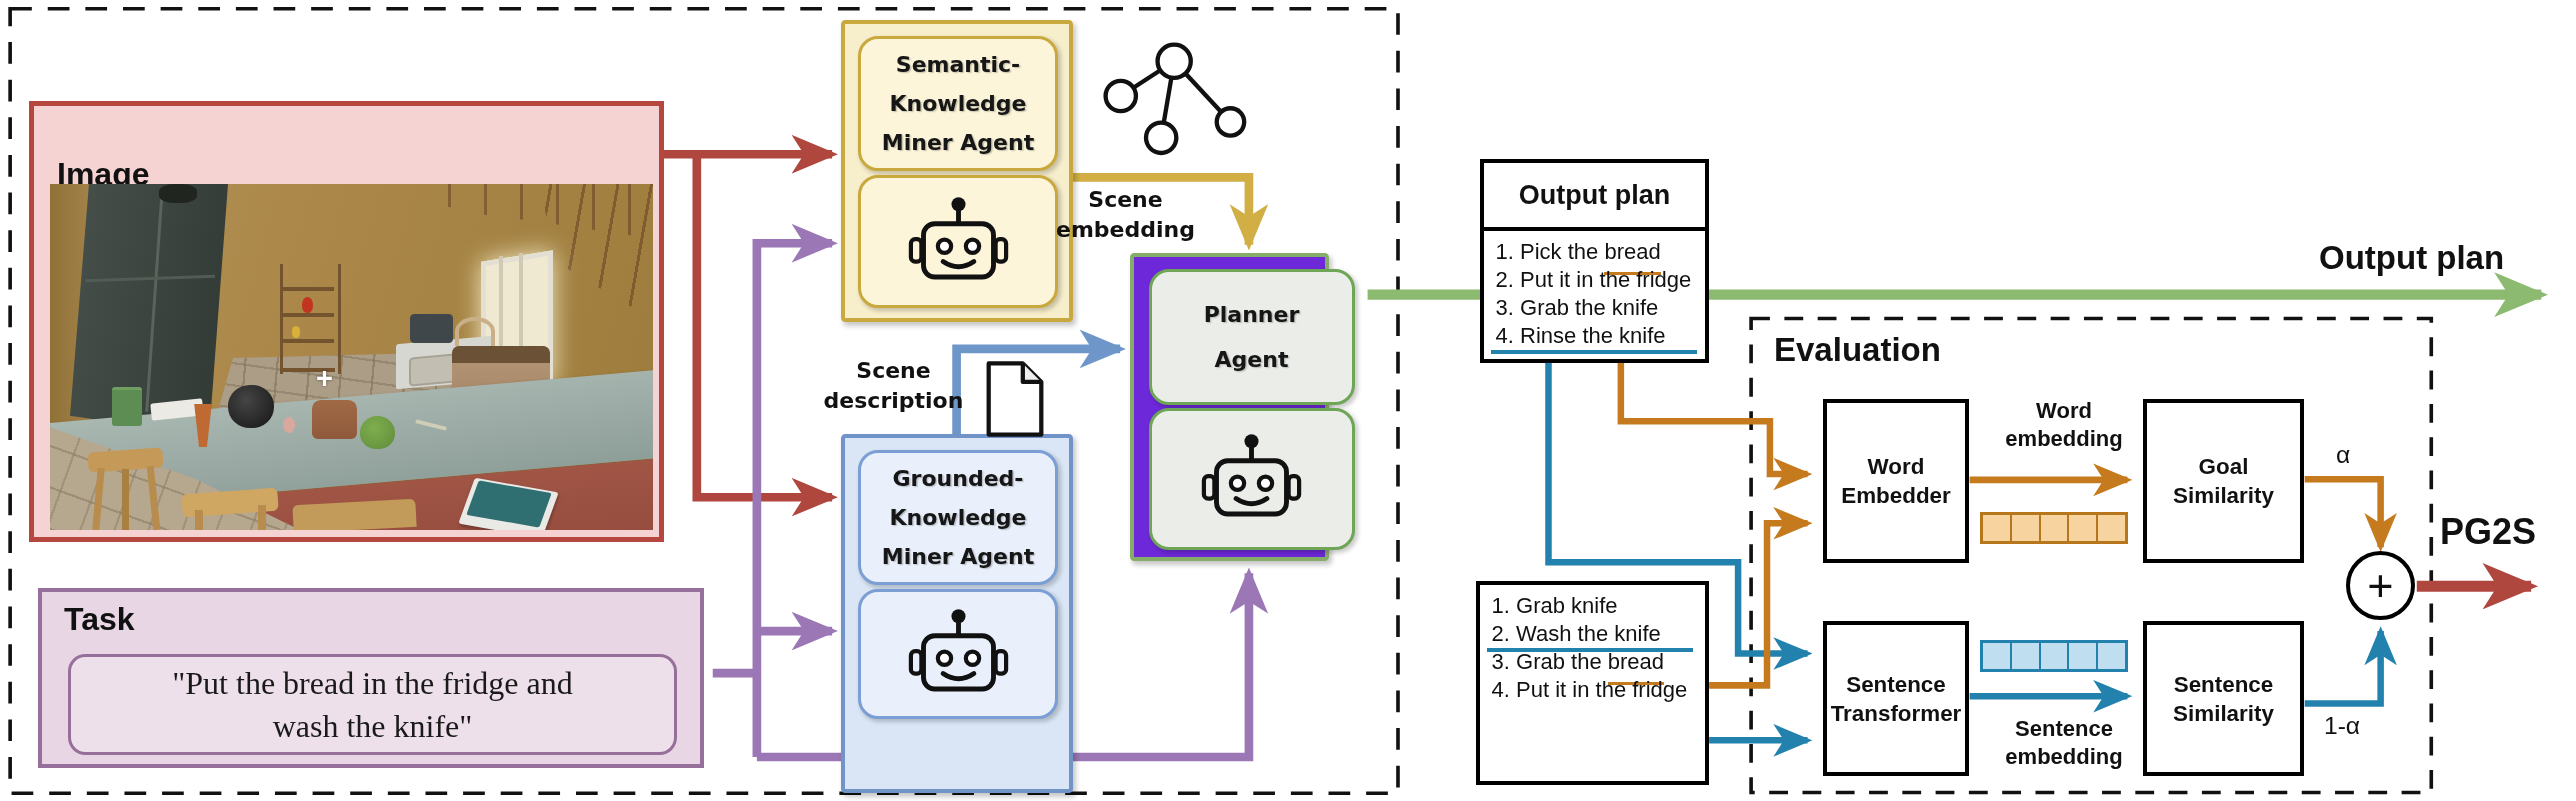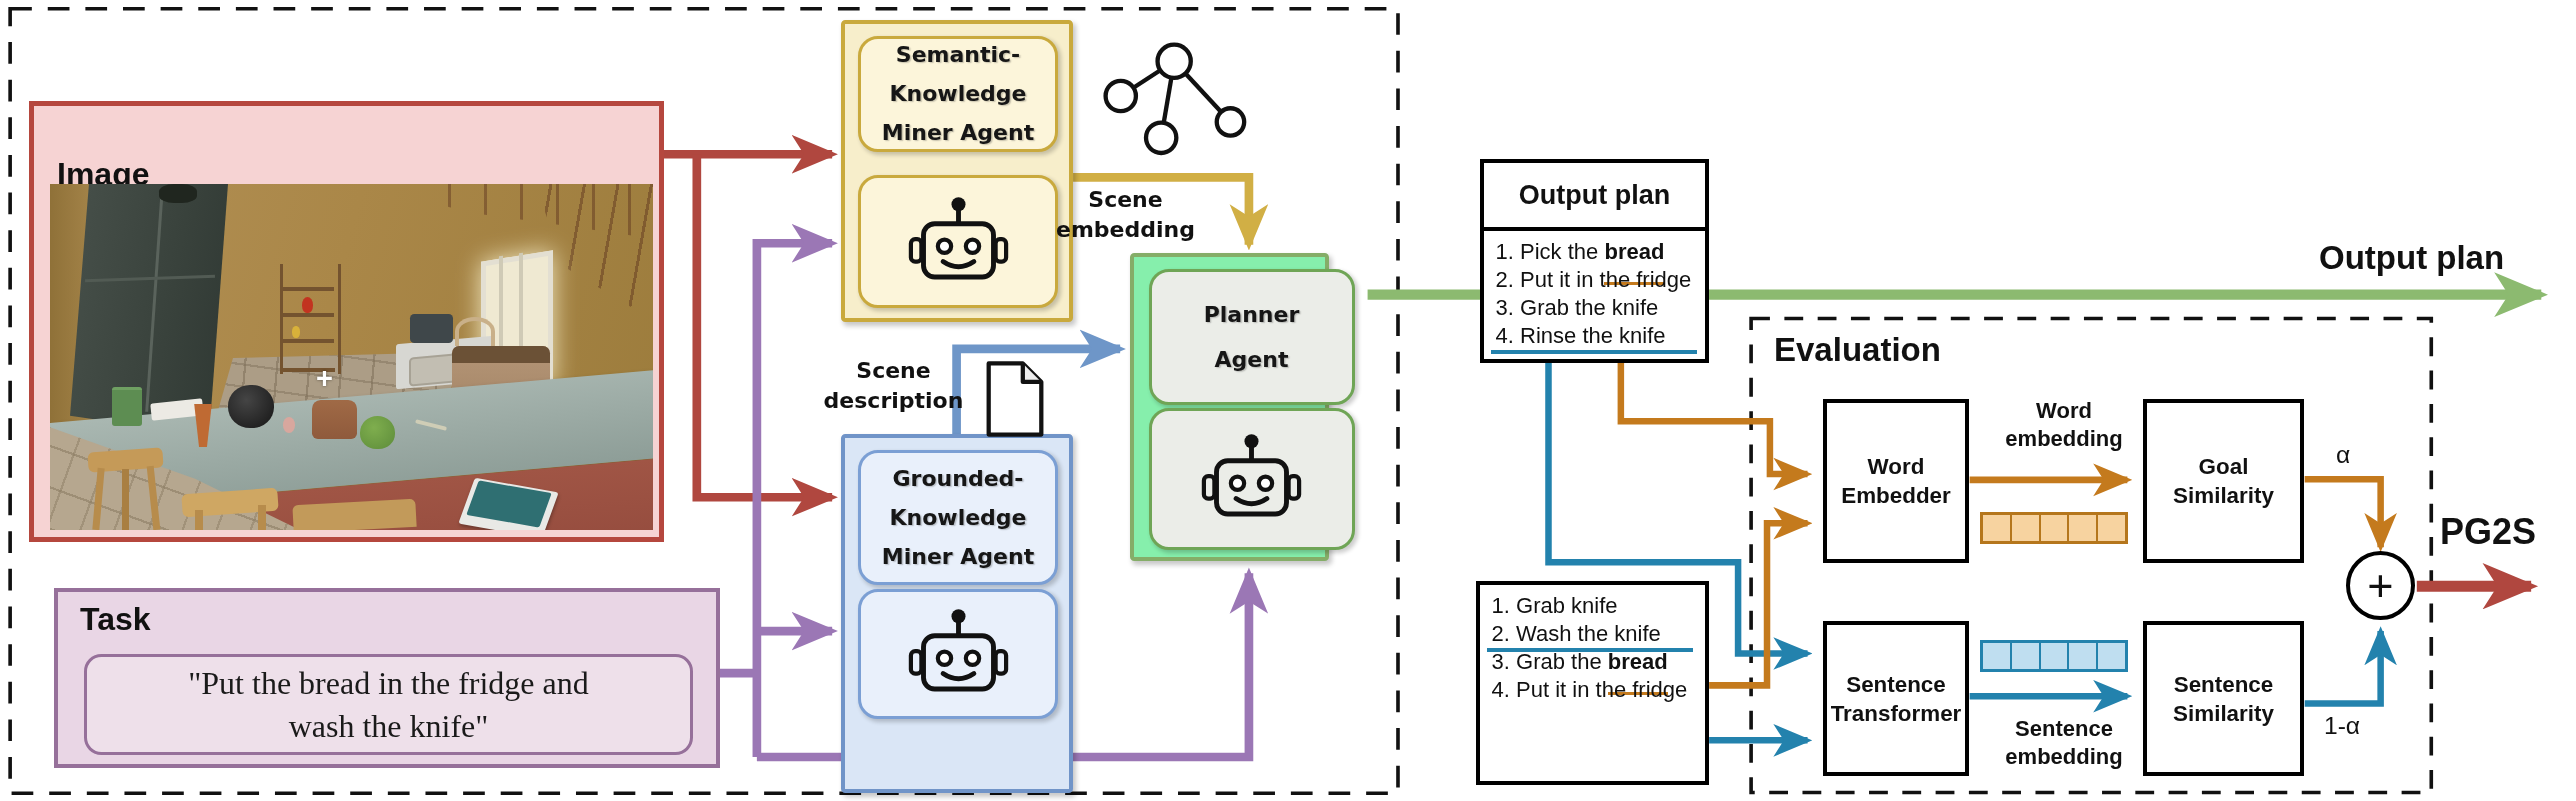--- a/index.html
+++ b/index.html
@@ -5,48 +5,48 @@
   html,body{margin:0;padding:0;background:#ffffff;}
   .canvas{position:relative;width:2576px;height:802px;background:#fff;overflow:hidden;
           font-family:"Liberation Sans",sans-serif;color:#111;}
   .abs{position:absolute;}
   
   .section-title{font-size:33px;font-weight:bold;letter-spacing:0;}
   
   .image-box{left:29px;top:101px;width:635px;height:441px;background:#f6d3d3;
              border:5px solid #b5473e;box-sizing:border-box;}
   .panel-label{font-size:32px;font-weight:bold;color:#111;}
-  .task-box{left:54px;top:588px;width:666px;height:180px;background:#e9d6e5;
+  .task-box{left:38px;top:588px;width:666px;height:180px;background:#e9d6e5;
             border:4.3px solid #96709a;box-sizing:border-box;}
   .task-quote{left:26px;top:62px;width:609px;height:101px;background:#eee0ea;
               border:3.6px solid #96709a;border-radius:17.4px;box-sizing:border-box;
               display:flex;flex-direction:column;justify-content:center;align-items:center;
               font-family:"Liberation Serif",serif;font-size:32px;line-height:43px;color:#1a1a1a;}
   
   .agent-outer{box-sizing:border-box;border-radius:4.3px;box-shadow:2.9px 3.6px 5px rgba(0,0,0,.22);}
   .agent-outer.yellow{left:841px;top:20px;width:232px;height:302px;background:#f7eecb;border:4.3px solid #c9a93d;}
   .agent-outer.blue{left:841px;top:434px;width:232px;height:359px;background:#dae6f6;border:4.3px solid #7094c8;}
-  .agent-outer.green{left:1130px;top:253px;width:199px;height:308px;background:#86efac;border:4.3px solid #85ad68;text-decoration:underline;}
+  .agent-outer.green{left:1130px;top:253px;width:199px;height:308px;background:#6d28d9;border:4.3px solid #85ad68;text-decoration:underline;}
   .agent-sub{box-sizing:border-box;border-radius:20px;box-shadow:2.2px 2.9px 4.3px rgba(0,0,0,.20);
              display:flex;flex-direction:column;justify-content:center;align-items:center;text-align:center;}
   .yellow .agent-sub{background:#fcf5da;border:3.6px solid #c9a93d;}
   .blue .agent-sub{background:#e9f0fb;border:3.6px solid #7b9fd4;}
   .green .agent-sub{background:#ebede8;border:3.6px solid #6fa556;}
   .agent-title{font-family:"DejaVu Sans",sans-serif;font-size:22px;font-weight:bold;line-height:39px;
                color:#161616;text-shadow:1.4px 1.4px 1.4px rgba(0,0,0,.22);}
   
   .mini-label{font-family:"DejaVu Sans",sans-serif;font-size:22px;font-weight:bold;line-height:30px;
               text-align:center;color:#111;}
   
   .plan-box{background:#fff;border:4.3px solid #000;box-sizing:border-box;}
   .plan-box .plan-header{height:64px;border-bottom:4.3px solid #000;display:flex;align-items:center;justify-content:center;
                          font-size:27px;font-weight:bold;}
   .plan-list{position:relative;padding:7.2px 4.3px 0 11.6px;font-size:22px;line-height:28px;}
   .plan-item{position:relative;white-space:nowrap;}
-  .seg-u{padding-bottom:18px;font-weight:bold;}
+  .seg-u{padding-bottom:8px;}
   .u-orange{border-bottom:3.6px solid #c47a1d;}
   .full-underline{position:absolute;left:-4.3px;bottom:-3.6px;width:206px;height:3.6px;}
   .u-bg-blue{background:#2382ad;}
   
   .eval-box{background:#fff;border:4.3px solid #000;box-sizing:border-box;display:flex;flex-direction:column;
             justify-content:center;align-items:center;text-align:center;font-size:22.4px;font-weight:bold;line-height:29px;}
   .embed-label{font-size:22px;font-weight:bold;line-height:28px;text-align:center;}
   .cells{display:flex;box-sizing:border-box;border:3.6px solid #b5761c;}
   .cells .cell{flex:1;border-right:2.9px solid #b5761c;background:#f7d3a0;}
   .cells .cell:last-child{border-right:none;}
@@ -185,21 +185,21 @@
 
   <div class="abs task-box">
     <div class="abs panel-label" style="left:22px;top:8.7px;">Task</div>
     <div class="abs task-quote">
       <span>"Put the bread in the fridge and</span>
       <span>wash the knife"</span>
     </div>
   </div>
 
   <div class="abs agent-outer yellow">
-    <div class="abs agent-sub" style="left:13px;top:11.6px;width:200px;height:116px;">
+    <div class="abs agent-sub" style="left:13px;top:11.6px;width:200px;height:135px;">
       <div class="agent-title">Semantic-</div>
       <div class="agent-title">Knowledge</div>
       <div class="agent-title">Miner Agent</div>
     </div>
     <div class="abs agent-sub" style="left:13px;top:151px;width:200px;height:133px;">
       <svg width="113" height="98" viewBox="0 0 160 140">
         <circle cx="80" cy="16" r="10" fill="#111"></circle>
           <line x1="80" y1="24" x2="80" y2="46" stroke="#111" stroke-width="7"></line>
         <rect x="30" y="44" width="100" height="76" rx="16" fill="none" stroke="#111" stroke-width="7"></rect>
         <rect x="12" y="66" width="15" height="32" rx="6" fill="none" stroke="#111" stroke-width="6"></rect>

